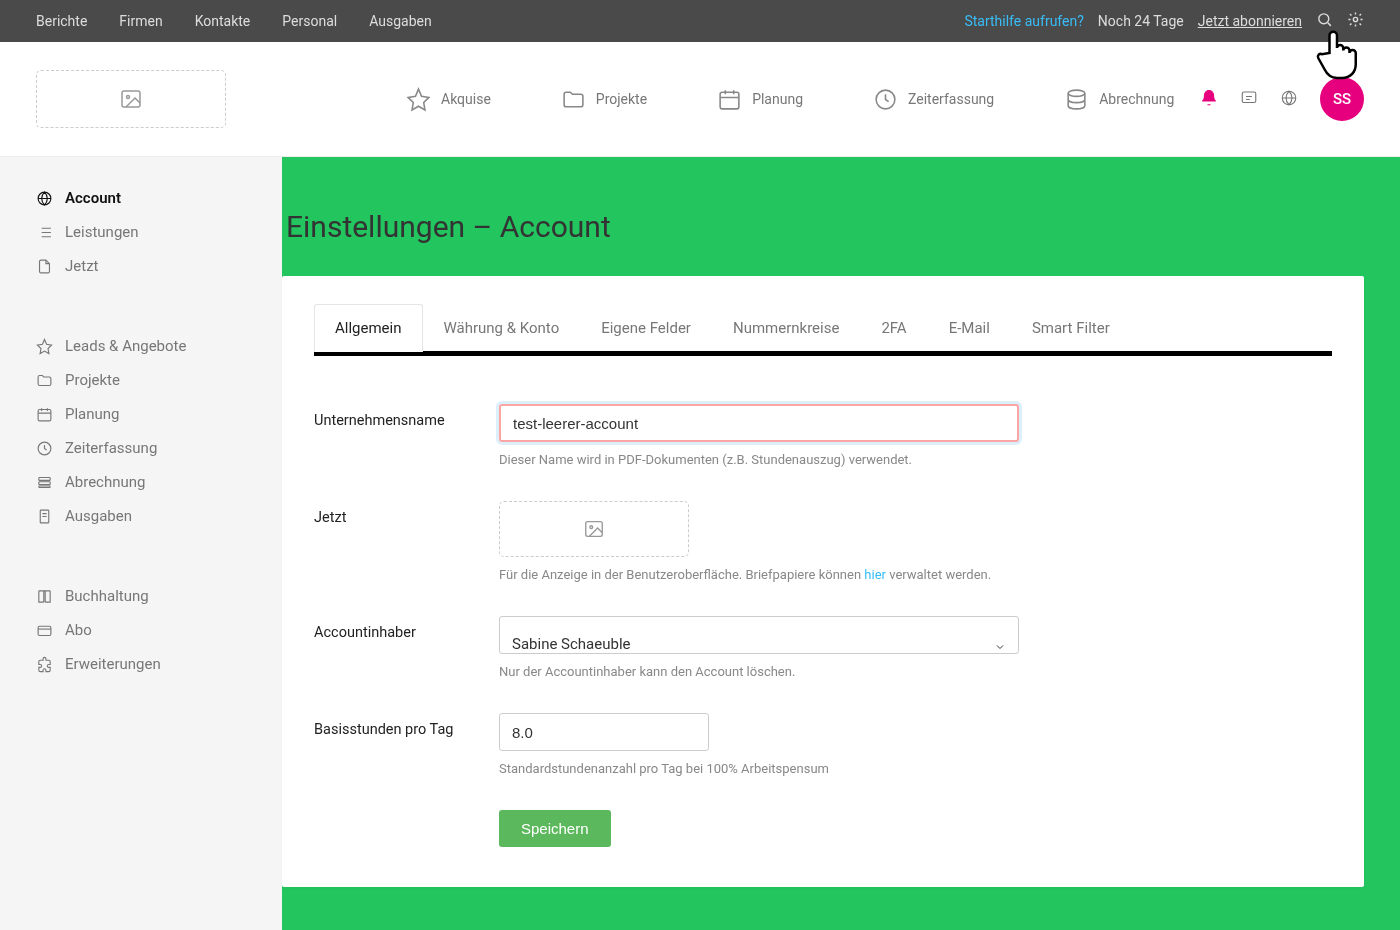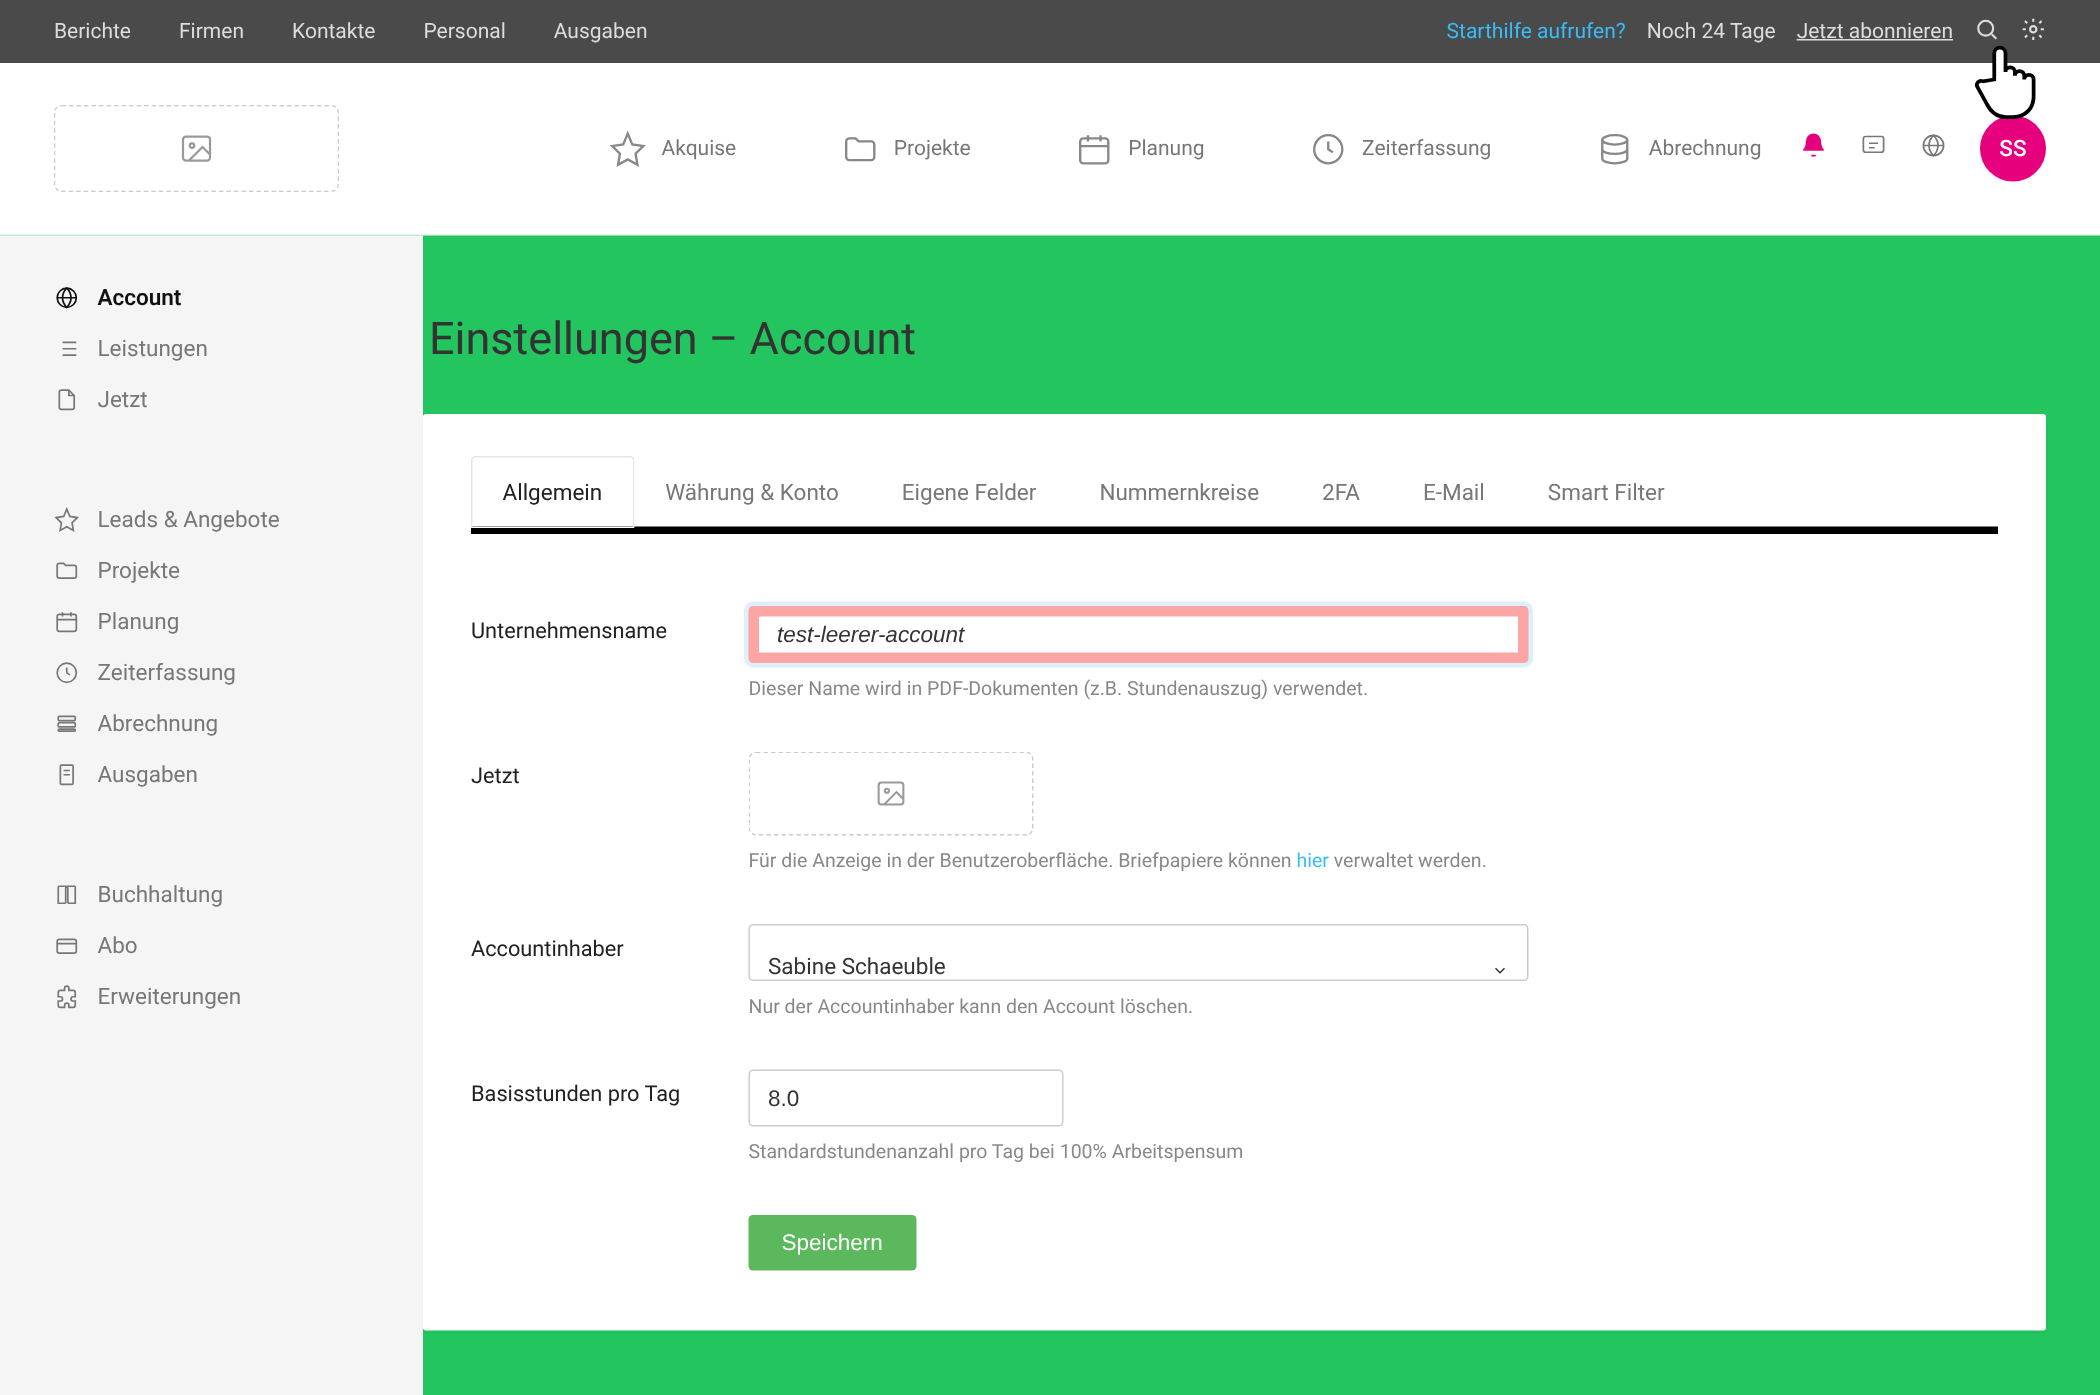--- a/index.html
+++ b/index.html
@@ -41,21 +41,21 @@
   .page-title { font-size: 30px; font-weight: 400; color: #333; margin: 52px 0 32px 4px; }
   .card { background: #fff; border-radius: 2px; padding: 28px 32px 40px; box-shadow: 0 1px 3px rgba(0,0,0,0.03); }
   .tabs { display: flex; border-bottom: 5px solid #000000; margin-bottom: 48px; }
   .tab { padding: 14px 20px; color: #777; font-size: 15px; cursor: pointer; border: 1px solid transparent; margin-bottom: -1px; }
   .tab.active { color: #222; border: 1px solid #e5e5e5; border-bottom: 1px solid #fff; border-radius: 3px 3px 0 0; }
 
   .form-row { display: flex; margin-bottom: 34px; }
   .form-label { width: 185px; padding-top: 8px; font-size: 14.5px; color: #222; }
   .form-field { flex: 1; max-width: 560px; }
   .text-input { width: 520px; height: 38px; padding: 0 12px; border: 1px solid #ccc; border-radius: 3px; font-size: 15px; color: #333; }
-  .text-input.focused { border: 7px solid #fca5a5; box-shadow: 0 0 0 3px rgba(90,176,238,0.2); outline: none; font-style: italic; }
+  .text-input.focused { border: 2px solid #fca5a5; box-shadow: 0 0 0 3px rgba(90,176,238,0.2); outline: none; }
   .text-input.small { width: 210px; }
   .help-text { font-size: 13px; color: #888; margin-top: 10px; }
   .help-text a { color: #38bdf8; text-decoration: none; cursor: pointer; }
   .logo-upload { width: 190px; height: 56px; border: 1.5px dashed #ccc; border-radius: 5px; display: flex; align-items: center; justify-content: center; cursor: pointer; }
   .logo-upload svg { width: 26px; height: 22px; color: #999; }
   .select { width: 520px; height: 38px; padding: 0 12px; border: 1px solid #ccc; border-radius: 3px; font-size: 15px; color: #333; background: #fff; display: flex; align-items: flex-end; justify-content: space-between; cursor: pointer; }
   .select svg { width: 12px; height: 12px; }
   .btn-save { background: #5cb85c; color: #fff; border: none; padding: 10px 22px; font-size: 15px; border-radius: 3px; cursor: pointer; margin-left: 185px; }
 
   

